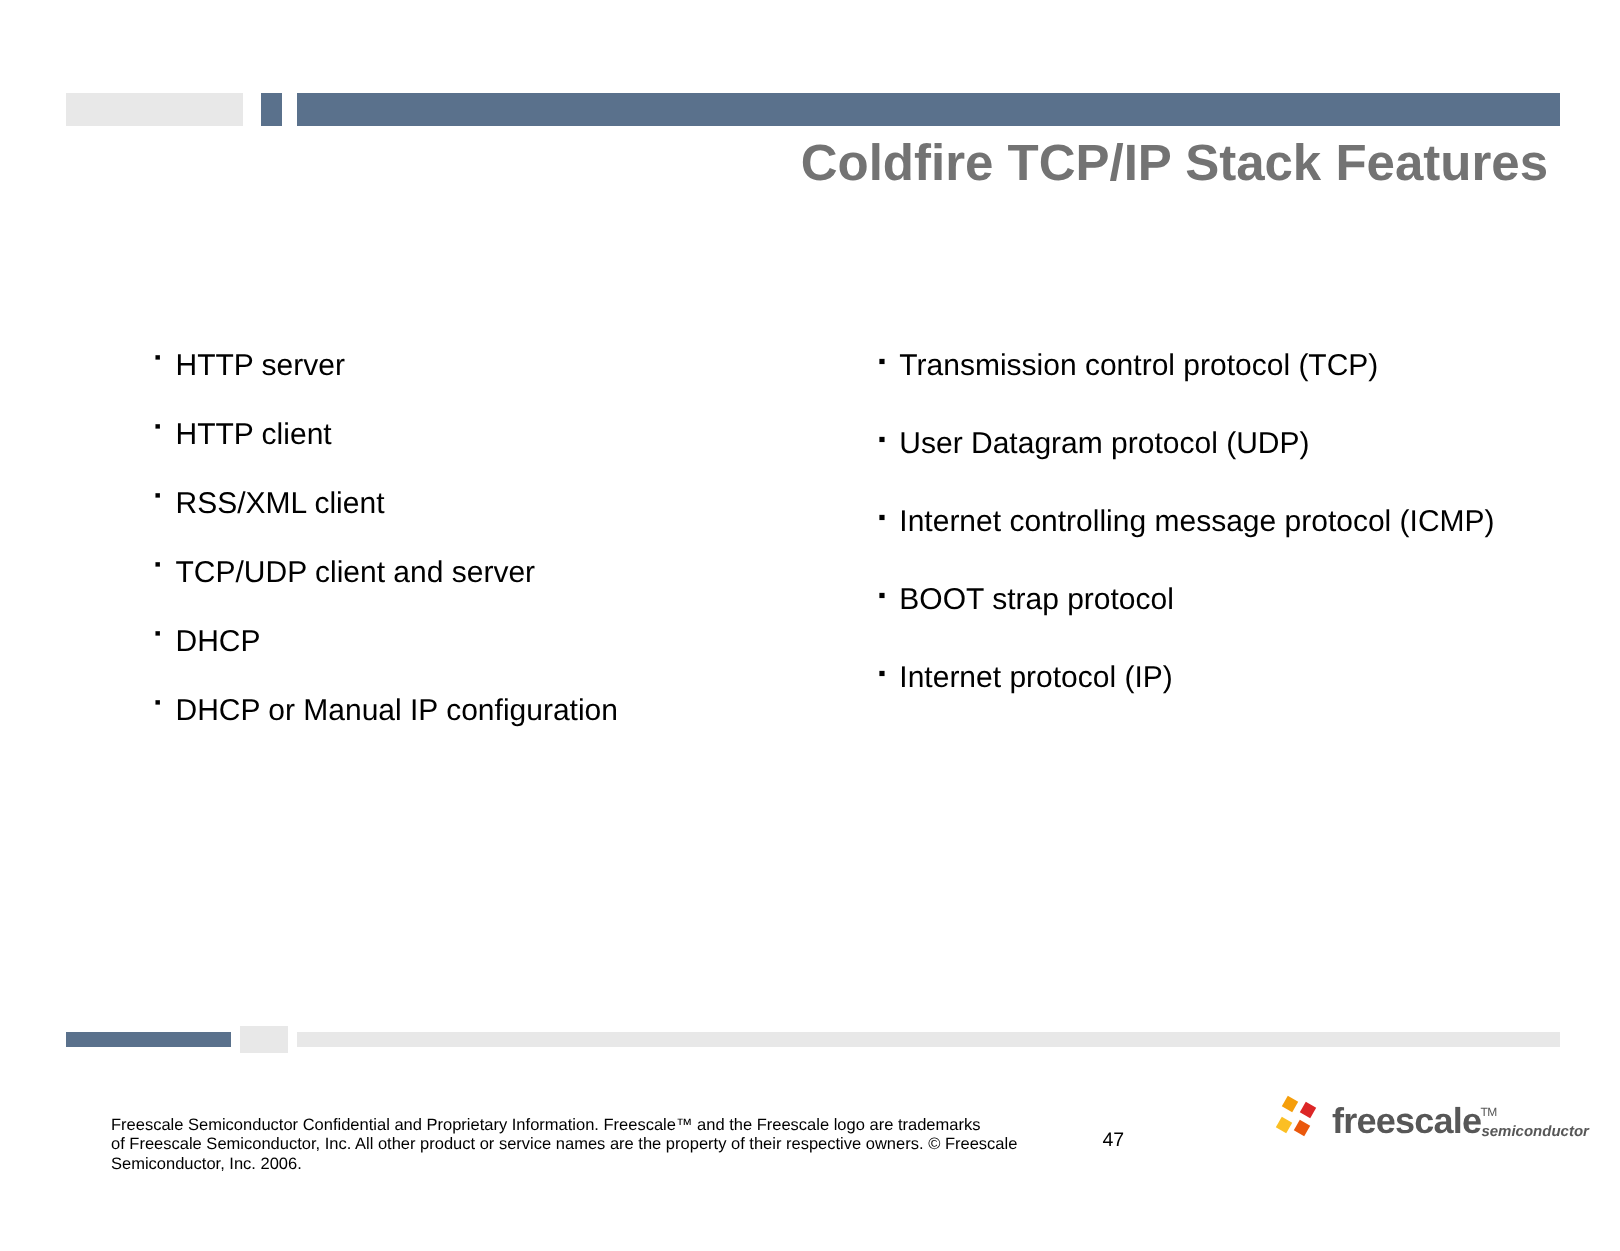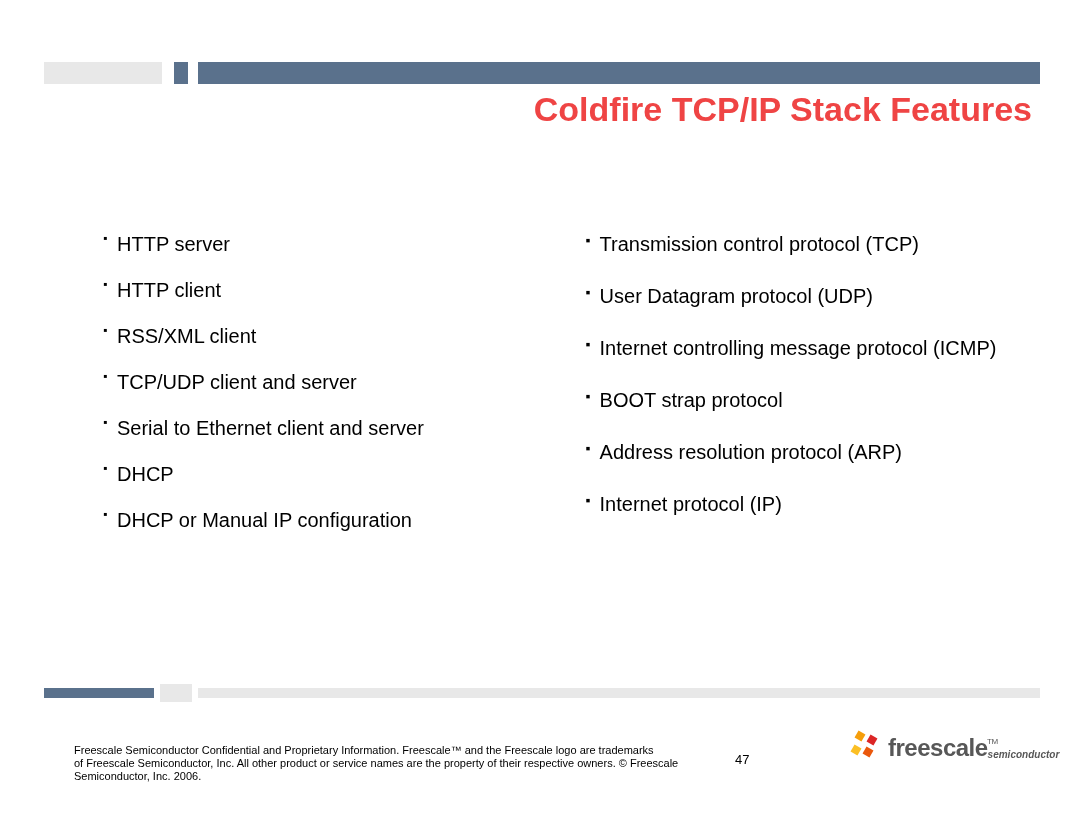--- a/index.html
+++ b/index.html
@@ -39,21 +39,21 @@
     position: absolute;
     left: 154px; top: 0; right: 0; height: 22px;
     background: #5a718c;
   }
   .title {
     position: absolute;
     top: 90px;
     right: 48px;
     font-size: 34px;
     font-weight: bold;
-    color: #ef4444;
+    color: #737373;
     text-align: right;
   }
   .columns {
     position: absolute;
     left: 92px;
     top: 220px;
     right: 60px;
     display: flex;
     justify-content: space-between;
   }
@@ -185,32 +185,30 @@
 
   <div class="title">Coldfire TCP/IP Stack Features</div>
 
   <div class="columns">
     <div class="col">
       <ul class="bullets">
         <li>HTTP server</li>
         <li>HTTP client</li>
         <li>RSS/XML client</li>
         <li>TCP/UDP client and server</li>
-        <li>Serial to Ethernet client and server</li>
         <li>DHCP</li>
         <li>DHCP or Manual IP configuration</li>
       </ul>
     </div>
     <div class="col">
       <ul class="bullets col-right">
         <li>Transmission control protocol (TCP)</li>
         <li>User Datagram protocol (UDP)</li>
         <li>Internet controlling message protocol (ICMP)</li>
         <li>BOOT strap protocol</li>
-        <li>Address resolution protocol (ARP)</li>
         <li>Internet protocol (IP)</li>
       </ul>
     </div>
   </div>
 
   <div class="bottom-bar">
     <div class="bottom-bar-left"></div>
     <div class="bottom-bar-mid"></div>
     <div class="bottom-bar-right"></div>
   </div>

